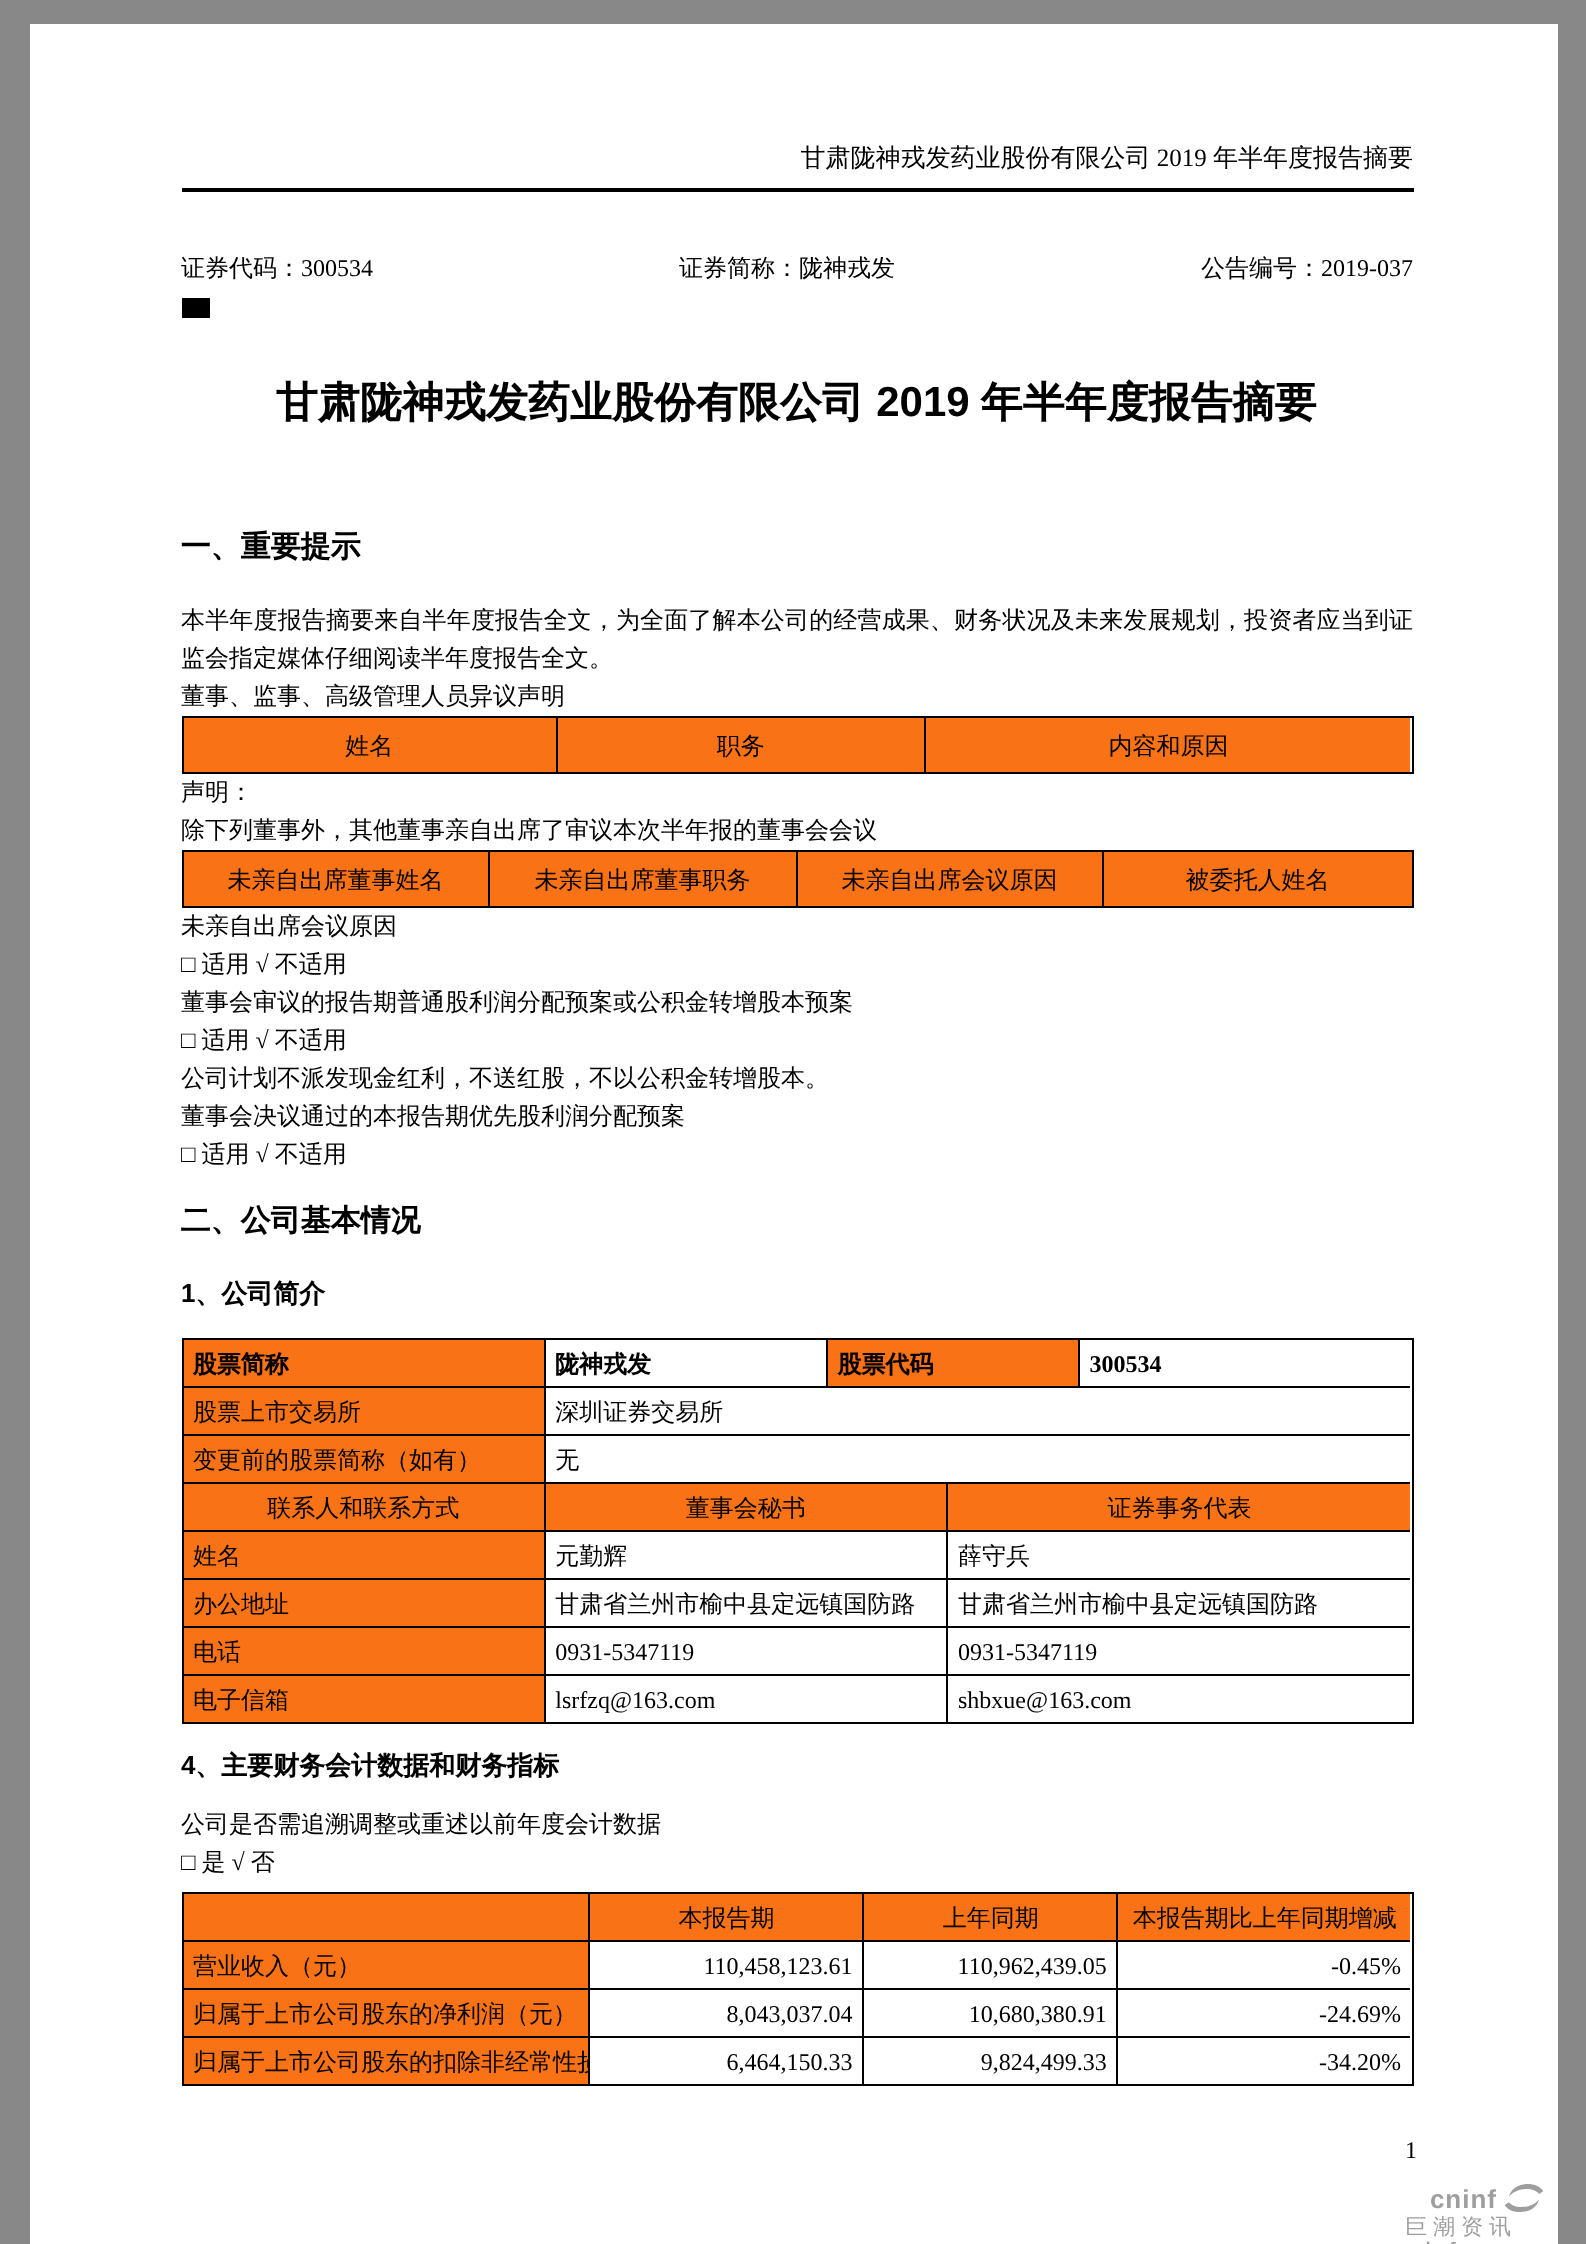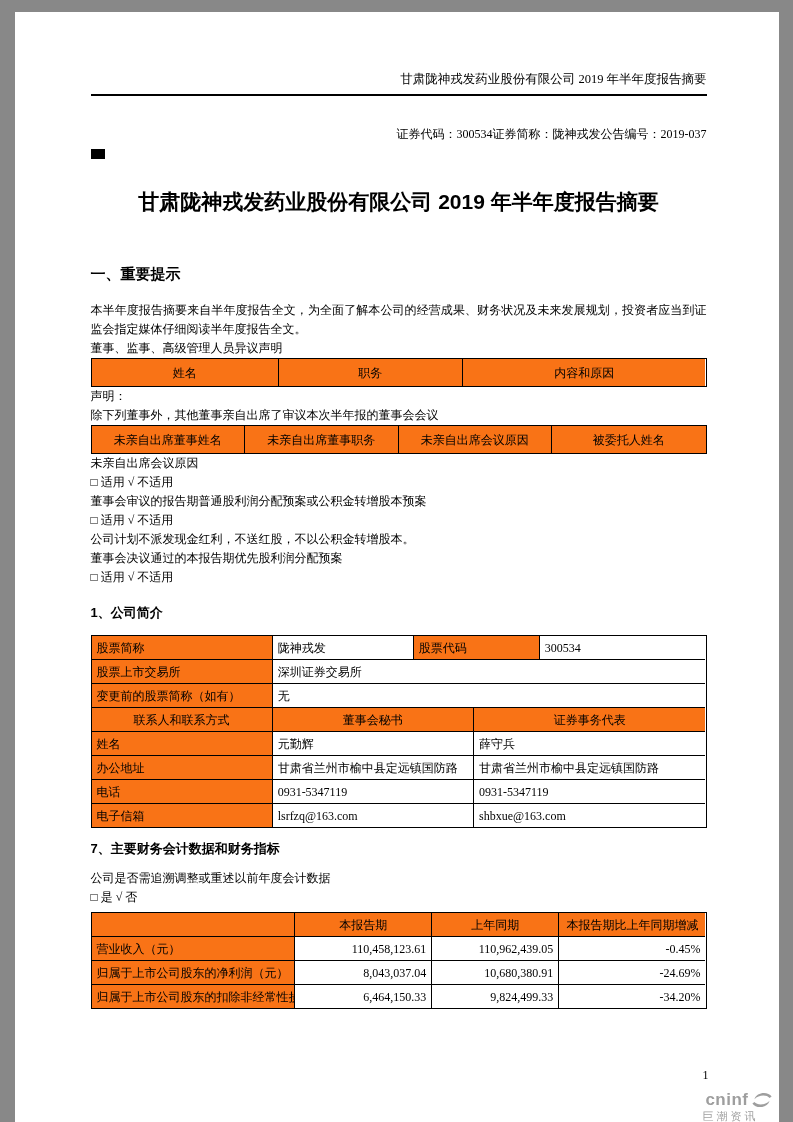--- a/index.html
+++ b/index.html
@@ -9,21 +9,21 @@
     font-family:"Liberation Serif","DejaVu Serif",serif; color:#000;
   }
   .content { margin:0 72px 0 76px; }
   
   .running-header {
     margin:60px 72px 0 76px; text-align:right;
     font-size:12.5px; line-height:15px; padding-bottom:7px;
     border-bottom:2.5px solid #000;
   }
   .meta-row {
-    margin:31px 72px 0 76px; display:flex; justify-content:flex-end;
+    margin:31px 72px 0 76px; display:flex; justify-content:space-between;
     font-size:12px; line-height:15px;
   }
   .black-mark { position:absolute; left:76px; top:137px; width:14px; height:10px; background:#000; }
   .h-main {
     margin:46px 0 0; text-align:center; font-size:21px; line-height:28px; font-weight:bold;
     font-family:"Liberation Sans","DejaVu Sans",sans-serif;
   }
   .h-sec {
     margin:0; font-size:15px; line-height:20px; font-weight:bold;
     font-family:"Liberation Sans","DejaVu Sans",sans-serif;
@@ -50,32 +50,32 @@
     overflow:hidden; white-space:nowrap; box-sizing:border-box;
   }
   .t-row .t-cell:last-child { border-right:none; }
   .doc-table .t-row:last-child .t-cell { border-bottom:none; }
   .hdr-cell { padding-top:6px; padding-bottom:5px; }
   .gray { background:#f97316; }
   .ctr { text-align:center; }
   .rgt { text-align:right; }
   .cols-dissent { grid-template-columns:30.5% 30% 39.5%; }
   .cols-absence { grid-template-columns:25% 25% 25% 25%; }
-  .cols-info4 { grid-template-columns:29.5% 23% 20.5% 27%; }
+  .cols-info4 { grid-template-columns:29.5% 23% 20.5% 27%;font-weight:bold; }
   .cols-info2 { grid-template-columns:29.5% 70.5%; }
   .cols-info3 { grid-template-columns:29.5% 32.8% 37.7%; }
   .cols-fin  { grid-template-columns:33.2% 22.3% 20.7% 23.8%; }
   
   .page-num { position:absolute; top:1056px; right:70px; font-size:12px; line-height:14px; }
   .logo {
     position:absolute; top:1078px; right:6px; width:110px;
     font-family:"Liberation Sans","DejaVu Sans",sans-serif; text-align:right;
   }
   .logo-row { display:flex; justify-content:flex-end; align-items:center; }
-  .logo-main { font-size:17px; font-weight:bold; letter-spacing:0.5px; }
+  .logo-main { font-size:13px; font-weight:bold; letter-spacing:0.5px; }
   .logo-cn { font-size:11px; letter-spacing:3px; margin:0 14px 0 0; line-height:12px; }
   .logo-url { font-size:14px; line-height:13px; letter-spacing:0.3px; }
 </style>
 </head>
 <body>
 
 <div class="page">
 
   <div class="running-header">甘肃陇神戎发药业股份有限公司 2019 年半年度报告摘要</div>
 
@@ -118,20 +118,21 @@
     </div>
 
     <p class="line">未亲自出席会议原因</p>
     <p class="line">□ 适用 √ 不适用</p>
     <p class="line">董事会审议的报告期普通股利润分配预案或公积金转增股本预案</p>
     <p class="line">□ 适用 √ 不适用</p>
     <p class="line">公司计划不派发现金红利，不送红股，不以公积金转增股本。</p>
     <p class="line">董事会决议通过的本报告期优先股利润分配预案</p>
     <p class="line">□ 适用 √ 不适用</p>
 
+    <h2 class="h-sec second">二、公司基本情况</h2>
 
     <h3 class="h-sub s1">1、公司简介</h3>
 
     <div class="doc-table t-mt">
       <div class="t-row cols-info4">
         <div class="t-cell gray">股票简称</div>
         <div class="t-cell">陇神戎发</div>
         <div class="t-cell gray">股票代码</div>
         <div class="t-cell">300534</div>
       </div>
@@ -163,21 +164,21 @@
         <div class="t-cell">0931-5347119</div>
         <div class="t-cell">0931-5347119</div>
       </div>
       <div class="t-row cols-info3">
         <div class="t-cell gray">电子信箱</div>
         <div class="t-cell">lsrfzq@163.com</div>
         <div class="t-cell">shbxue@163.com</div>
       </div>
     </div>
 
-    <h3 class="h-sub s2">7、主要财务会计数据和财务指标</h3>
+    <h3 class="h-sub s2">4、主要财务会计数据和财务指标</h3>
 
     <p class="line restate">公司是否需追溯调整或重述以前年度会计数据</p>
     <p class="line">□ 是 √ 否</p>
 
     <div class="doc-table t-fin-mt">
       <div class="t-row cols-fin">
         <div class="t-cell gray"></div>
         <div class="t-cell gray ctr">本报告期</div>
         <div class="t-cell gray ctr">上年同期</div>
         <div class="t-cell gray ctr">本报告期比上年同期增减</div>

